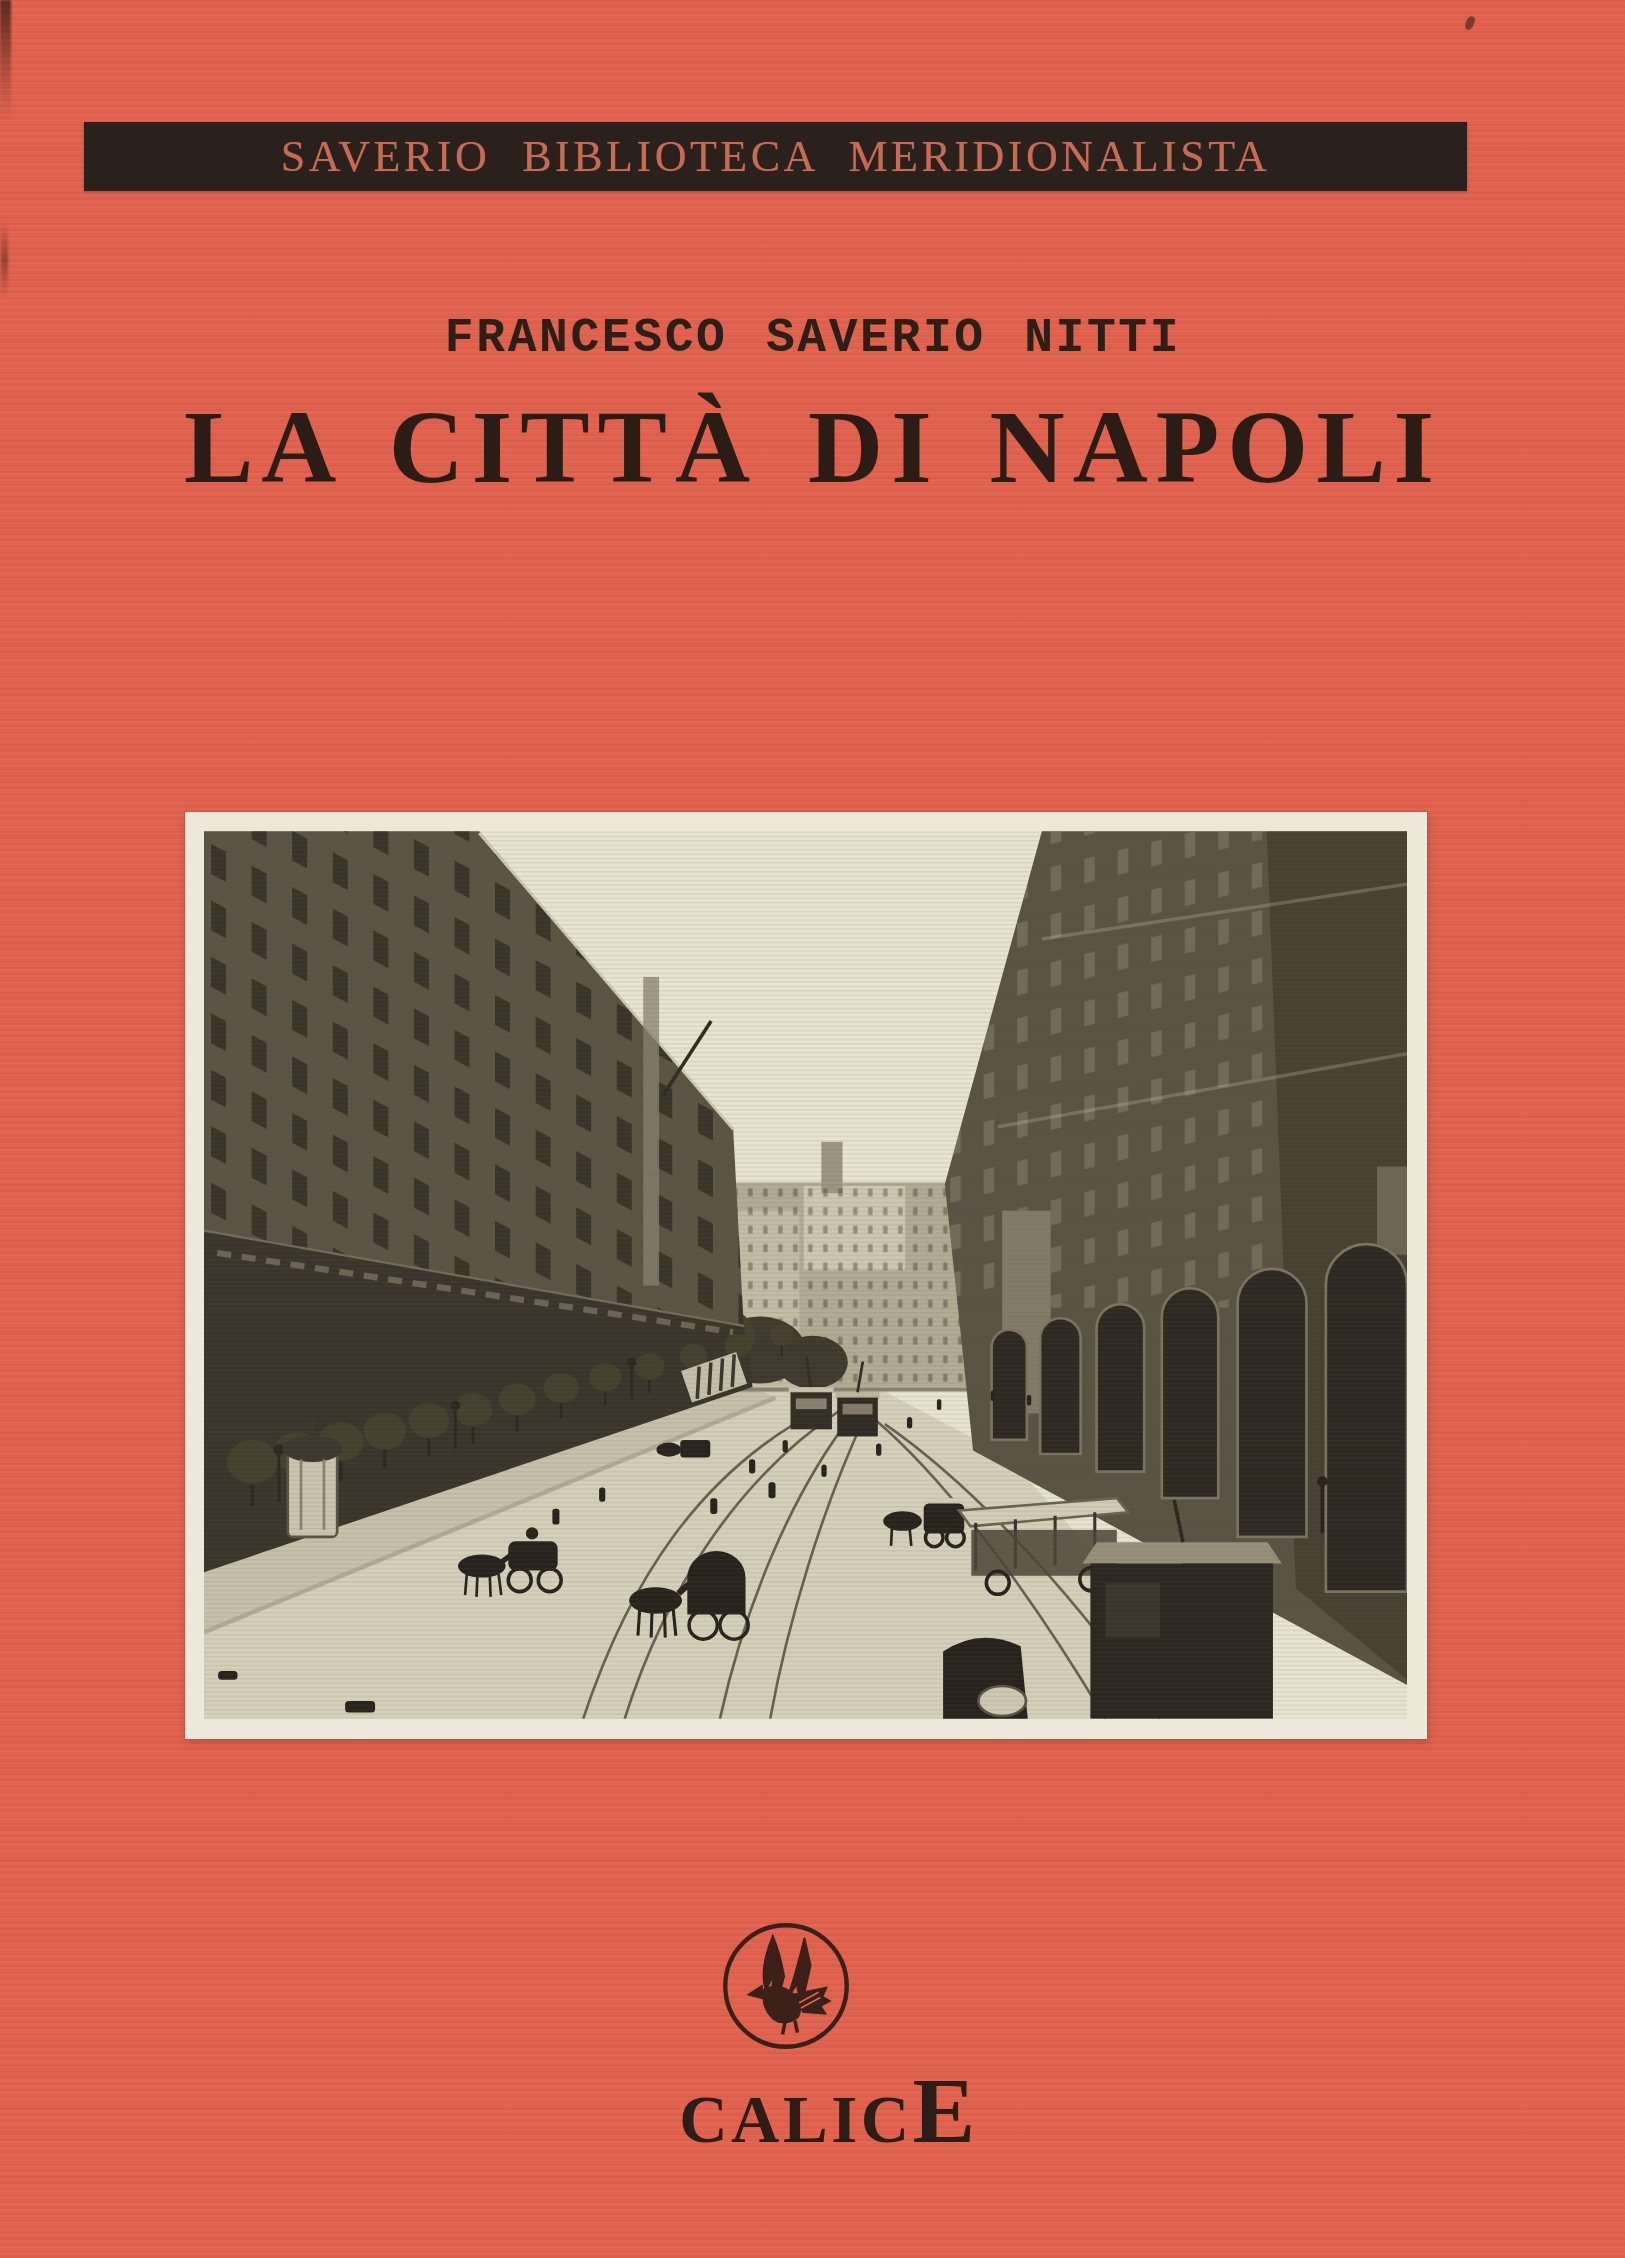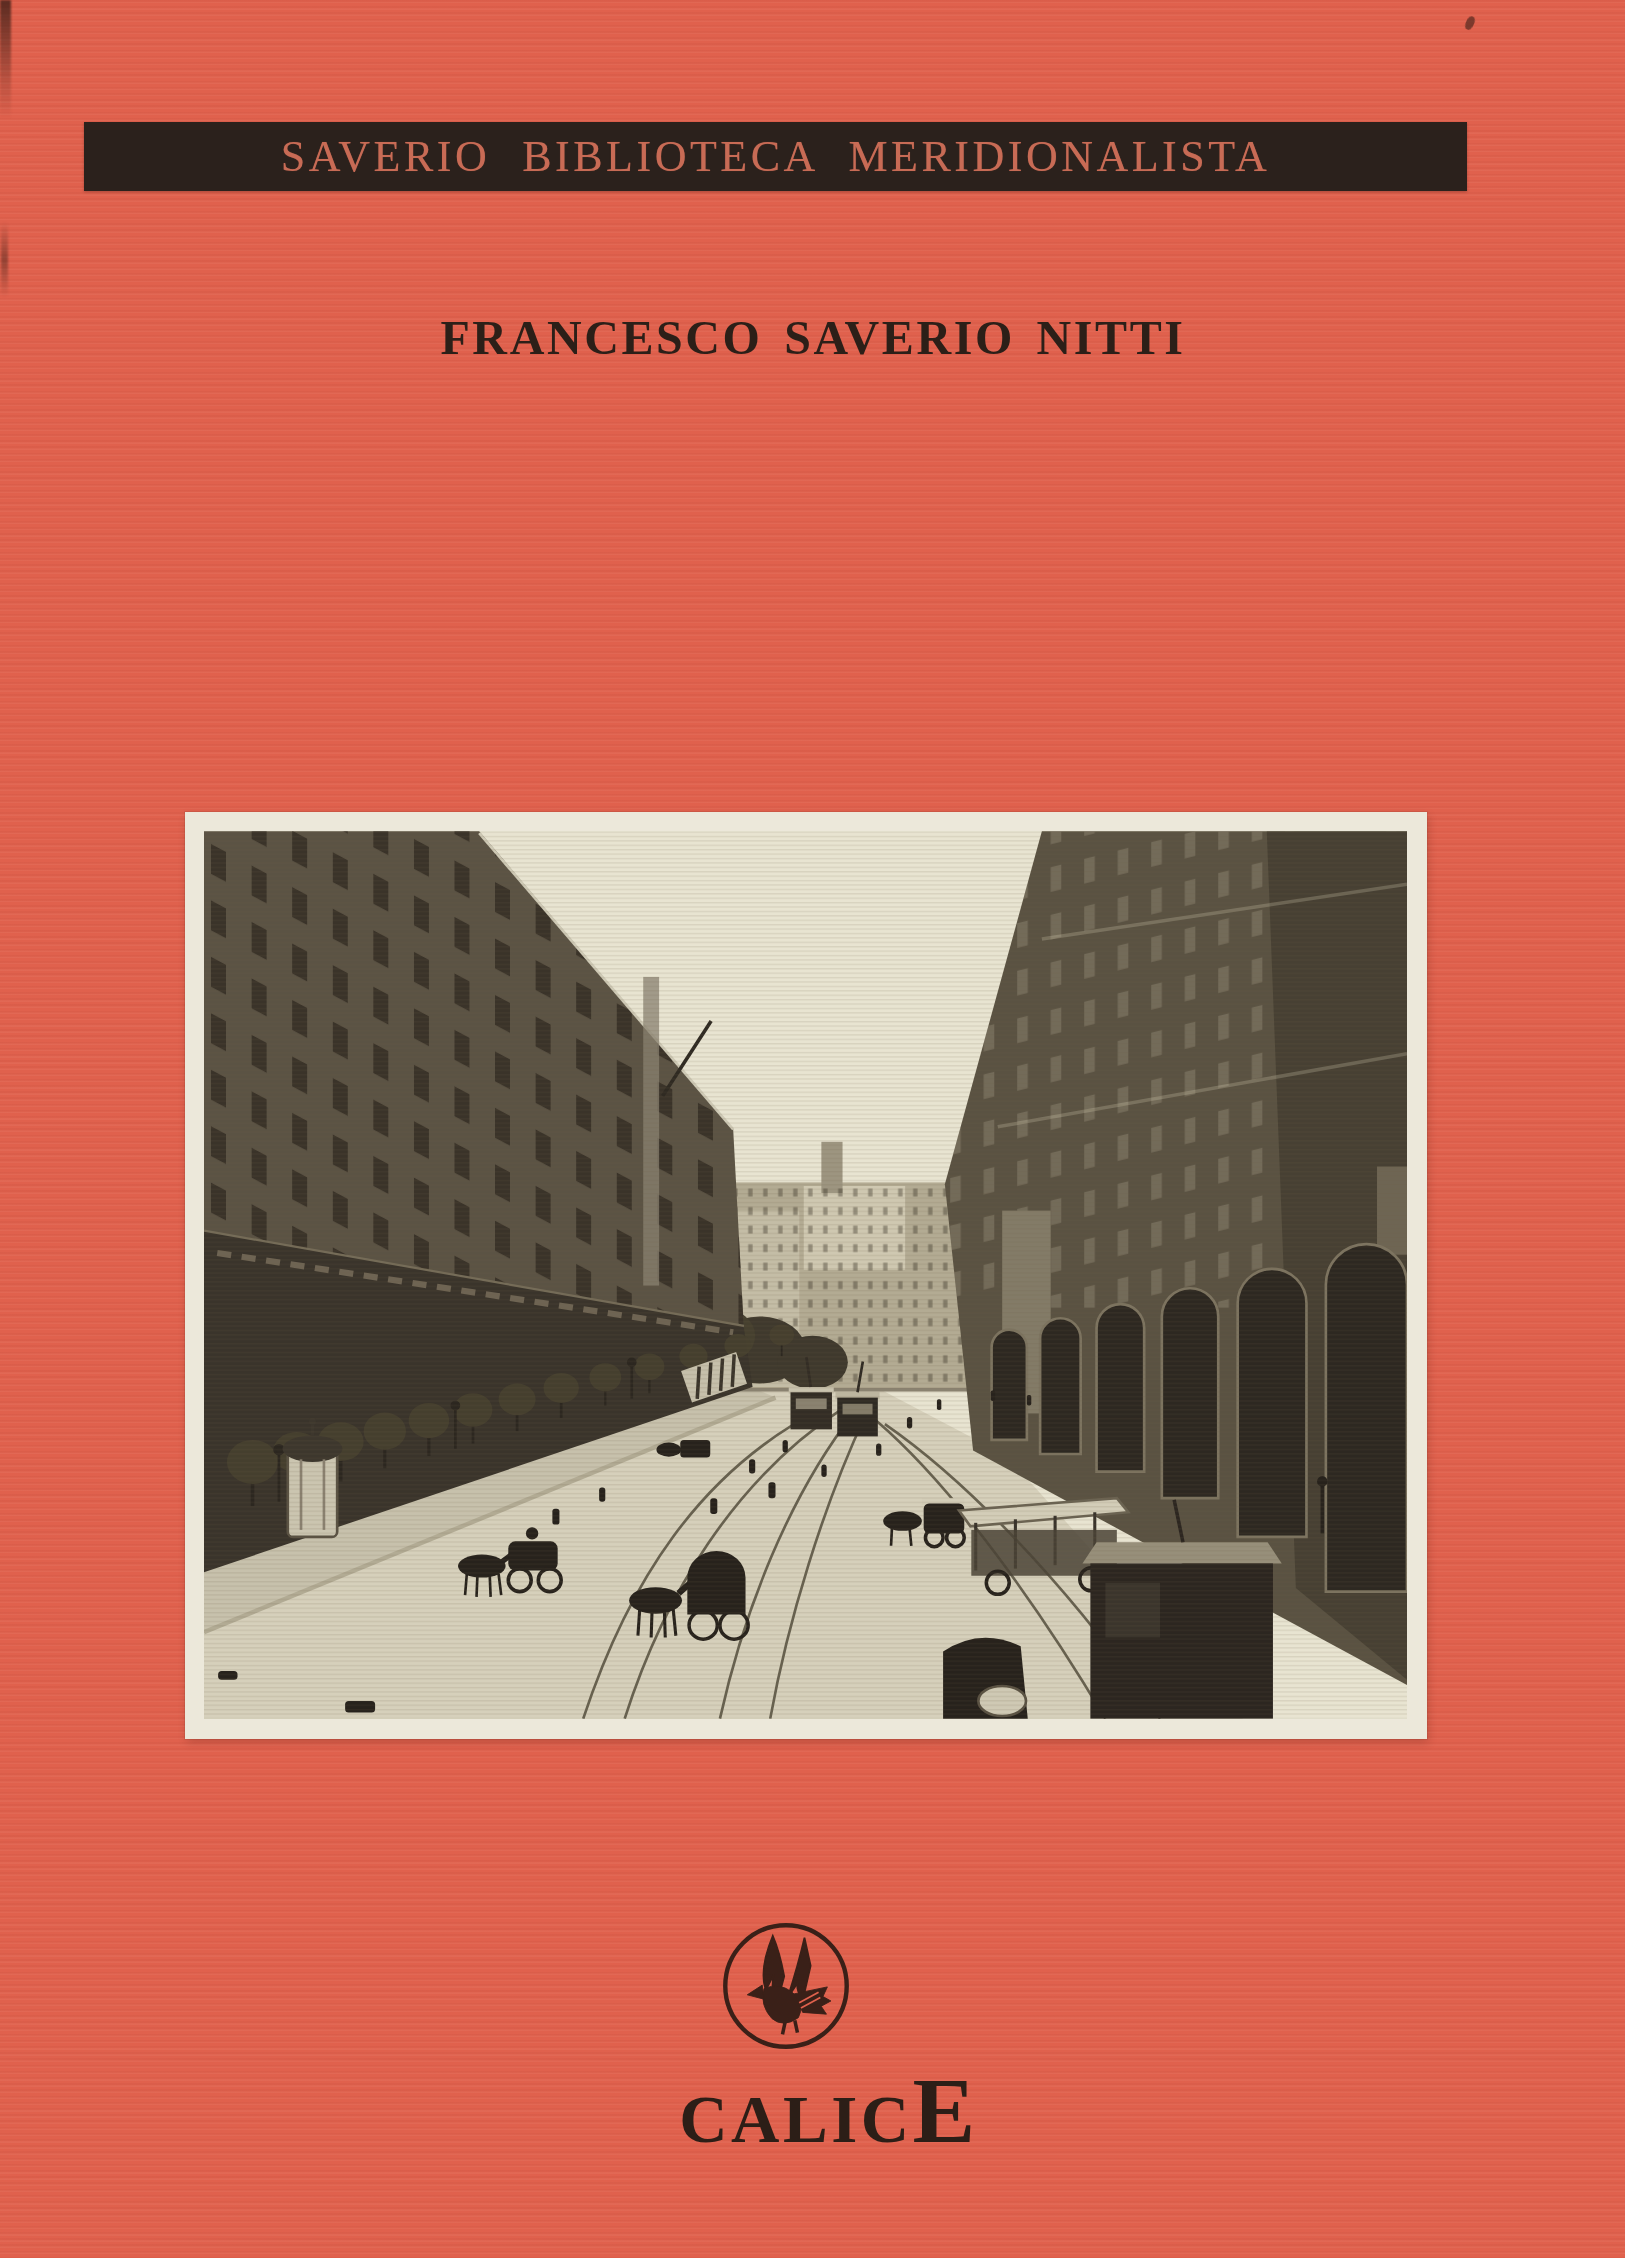--- a/index.html
+++ b/index.html
@@ -29,20 +29,21 @@
     white-space:nowrap;
     text-shadow:0 0 0.9px rgba(200,107,85,0.5);
   }
   .author{
     position:absolute;left:0;top:314px;width:100%;
     text-align:center;
     color:#2c1f18;font-weight:bold;
     font-size:48px;line-height:1;
     letter-spacing:2.6px;word-spacing:7px;
     white-space:nowrap;
+    font-family:Liberation Mono, monospace;
   }
   .title{
     position:absolute;left:0;top:395px;width:100%;
     text-align:center;
     color:#2b1d16;font-weight:bold;
     font-size:104px;line-height:1;
     letter-spacing:8px;word-spacing:16px;
     white-space:nowrap;
   }
   .photo-frame{
@@ -87,20 +88,21 @@
   <div class="smudge-a"></div>
   <div class="smudge-b"></div>
   <div class="speck-tr"></div>
 
   <div class="banner">
     <span class="banner-label">SAVERIO  BIBLIOTECA  MERIDIONALISTA</span>
   </div>
 
   <div class="author">FRANCESCO SAVERIO NITTI</div>
 
+  <div class="title">LA CITTÀ DI NAPOLI</div>
 
   <div class="photo-frame">
     <svg role="img" width="1203" height="888" viewBox="0 0 1364 1006" aria-label="Black-and-white photograph of a Naples street with horse-drawn carriages, trams and palace facades">
       <defs>
         <pattern id="pw-left" width="46" height="64" patternUnits="userSpaceOnUse" patternTransform="skewY(28)">
           <rect x="8" y="10" width="17" height="34" fill="rgba(25,20,14,0.5)"></rect>
         </pattern>
         <pattern id="pw-right" width="38" height="54" patternUnits="userSpaceOnUse" patternTransform="skewY(-14)">
           <rect x="10" y="10" width="12" height="28" fill="rgba(215,205,180,0.20)"></rect>
         </pattern>

